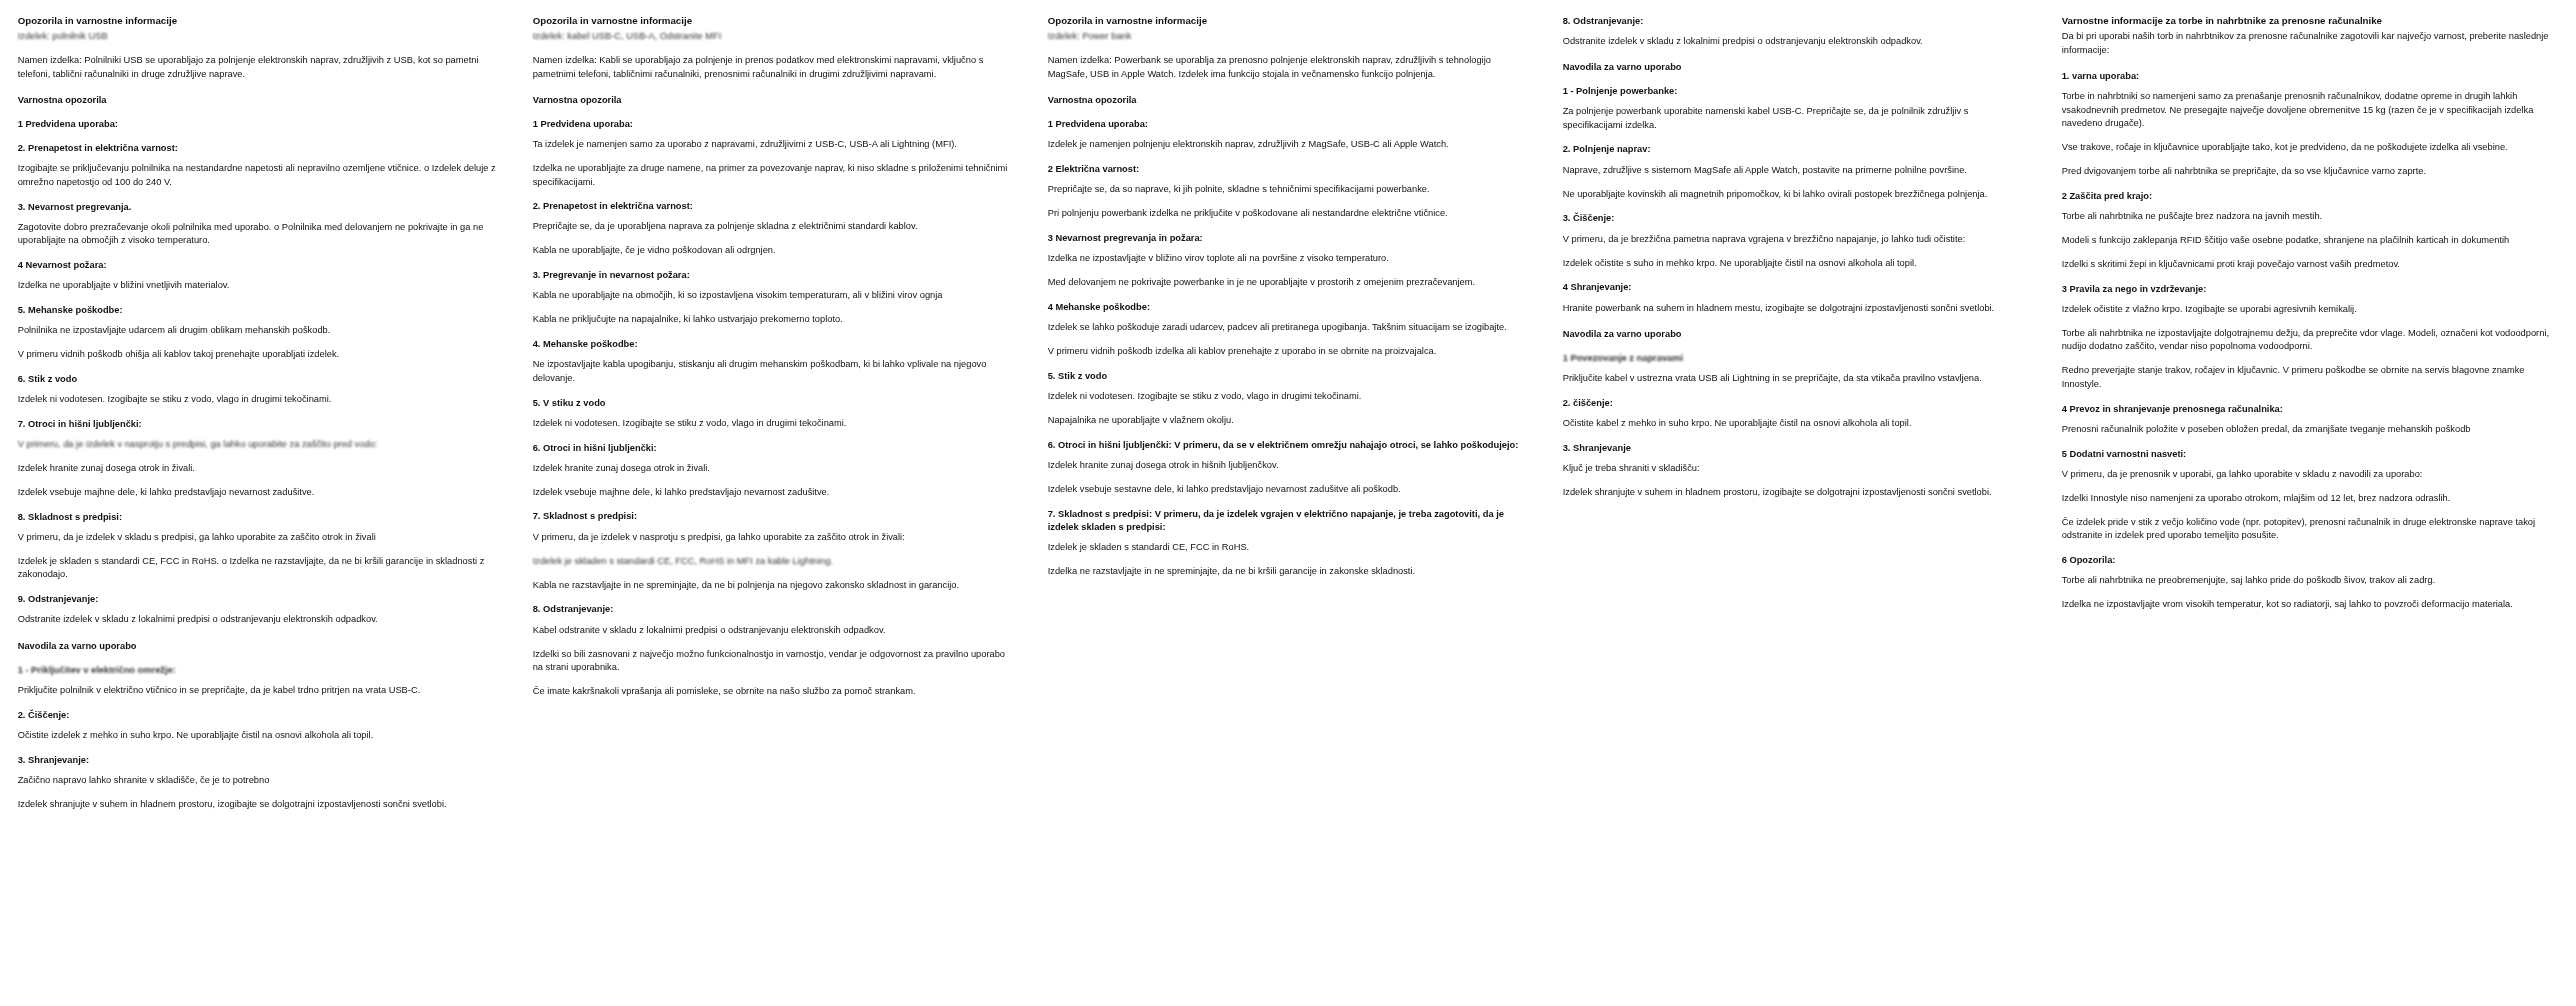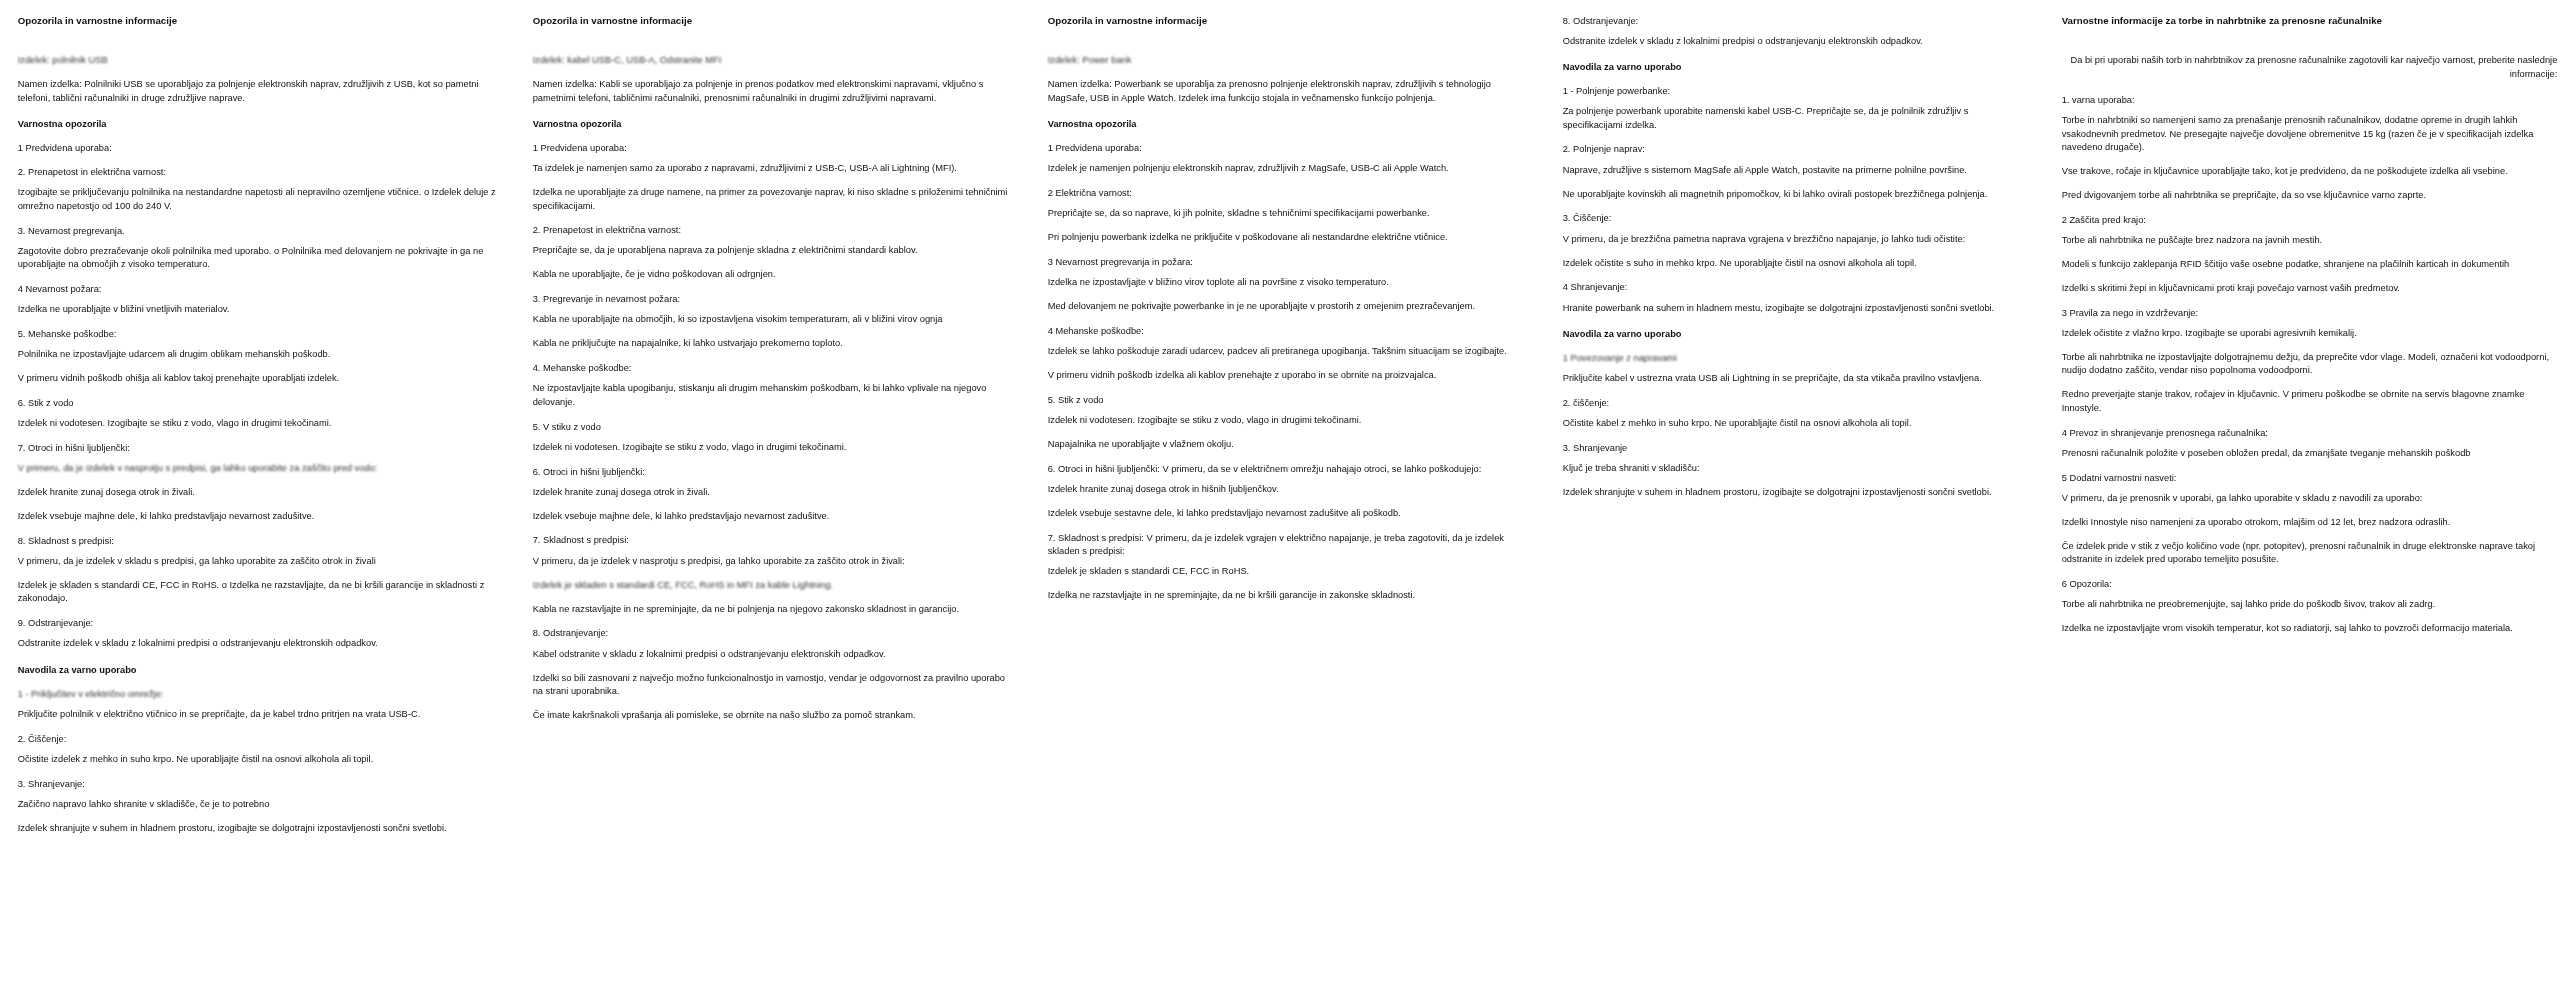--- a/index.html
+++ b/index.html
@@ -30,42 +30,41 @@
   }
   .col-1 { width: 515px; }
   .col-2 { width: 515px; }
   .col-3 { width: 515px; }
   .col-4 { width: 499px; }
   .col-5 { width: 531px; }
 
   h2.sec-title {
     font-size: 9.7px;
     font-weight: bold;
-    margin: 0 0 27px 0;
+    margin: 0 0 3px 0;
     line-height: 1.3;
   }
   h3.sub-title {
     font-size: 9.3px;
     font-weight: bold;
     margin: 13px 0 8px 0;
     line-height: 1.35;
   }
   p.para {
     margin: 0 0 10.5px 0;
     font-size: 9.3px;
     line-height: 1.45;
   }
   p.lead {
     margin: 0 0 13px 0;
     font-size: 9.3px;
     line-height: 1.45;
-    text-align: right;
   }
   .item-head {
-    font-weight: normal;
+    font-weight: bold;
     font-size: 9.3px;
     margin: 11.3px 0 7.2px 0;
     line-height: 1.4;
   }
 
   
   .fuzzy {
     filter: blur(0.9px);
     opacity: .88;
   }

